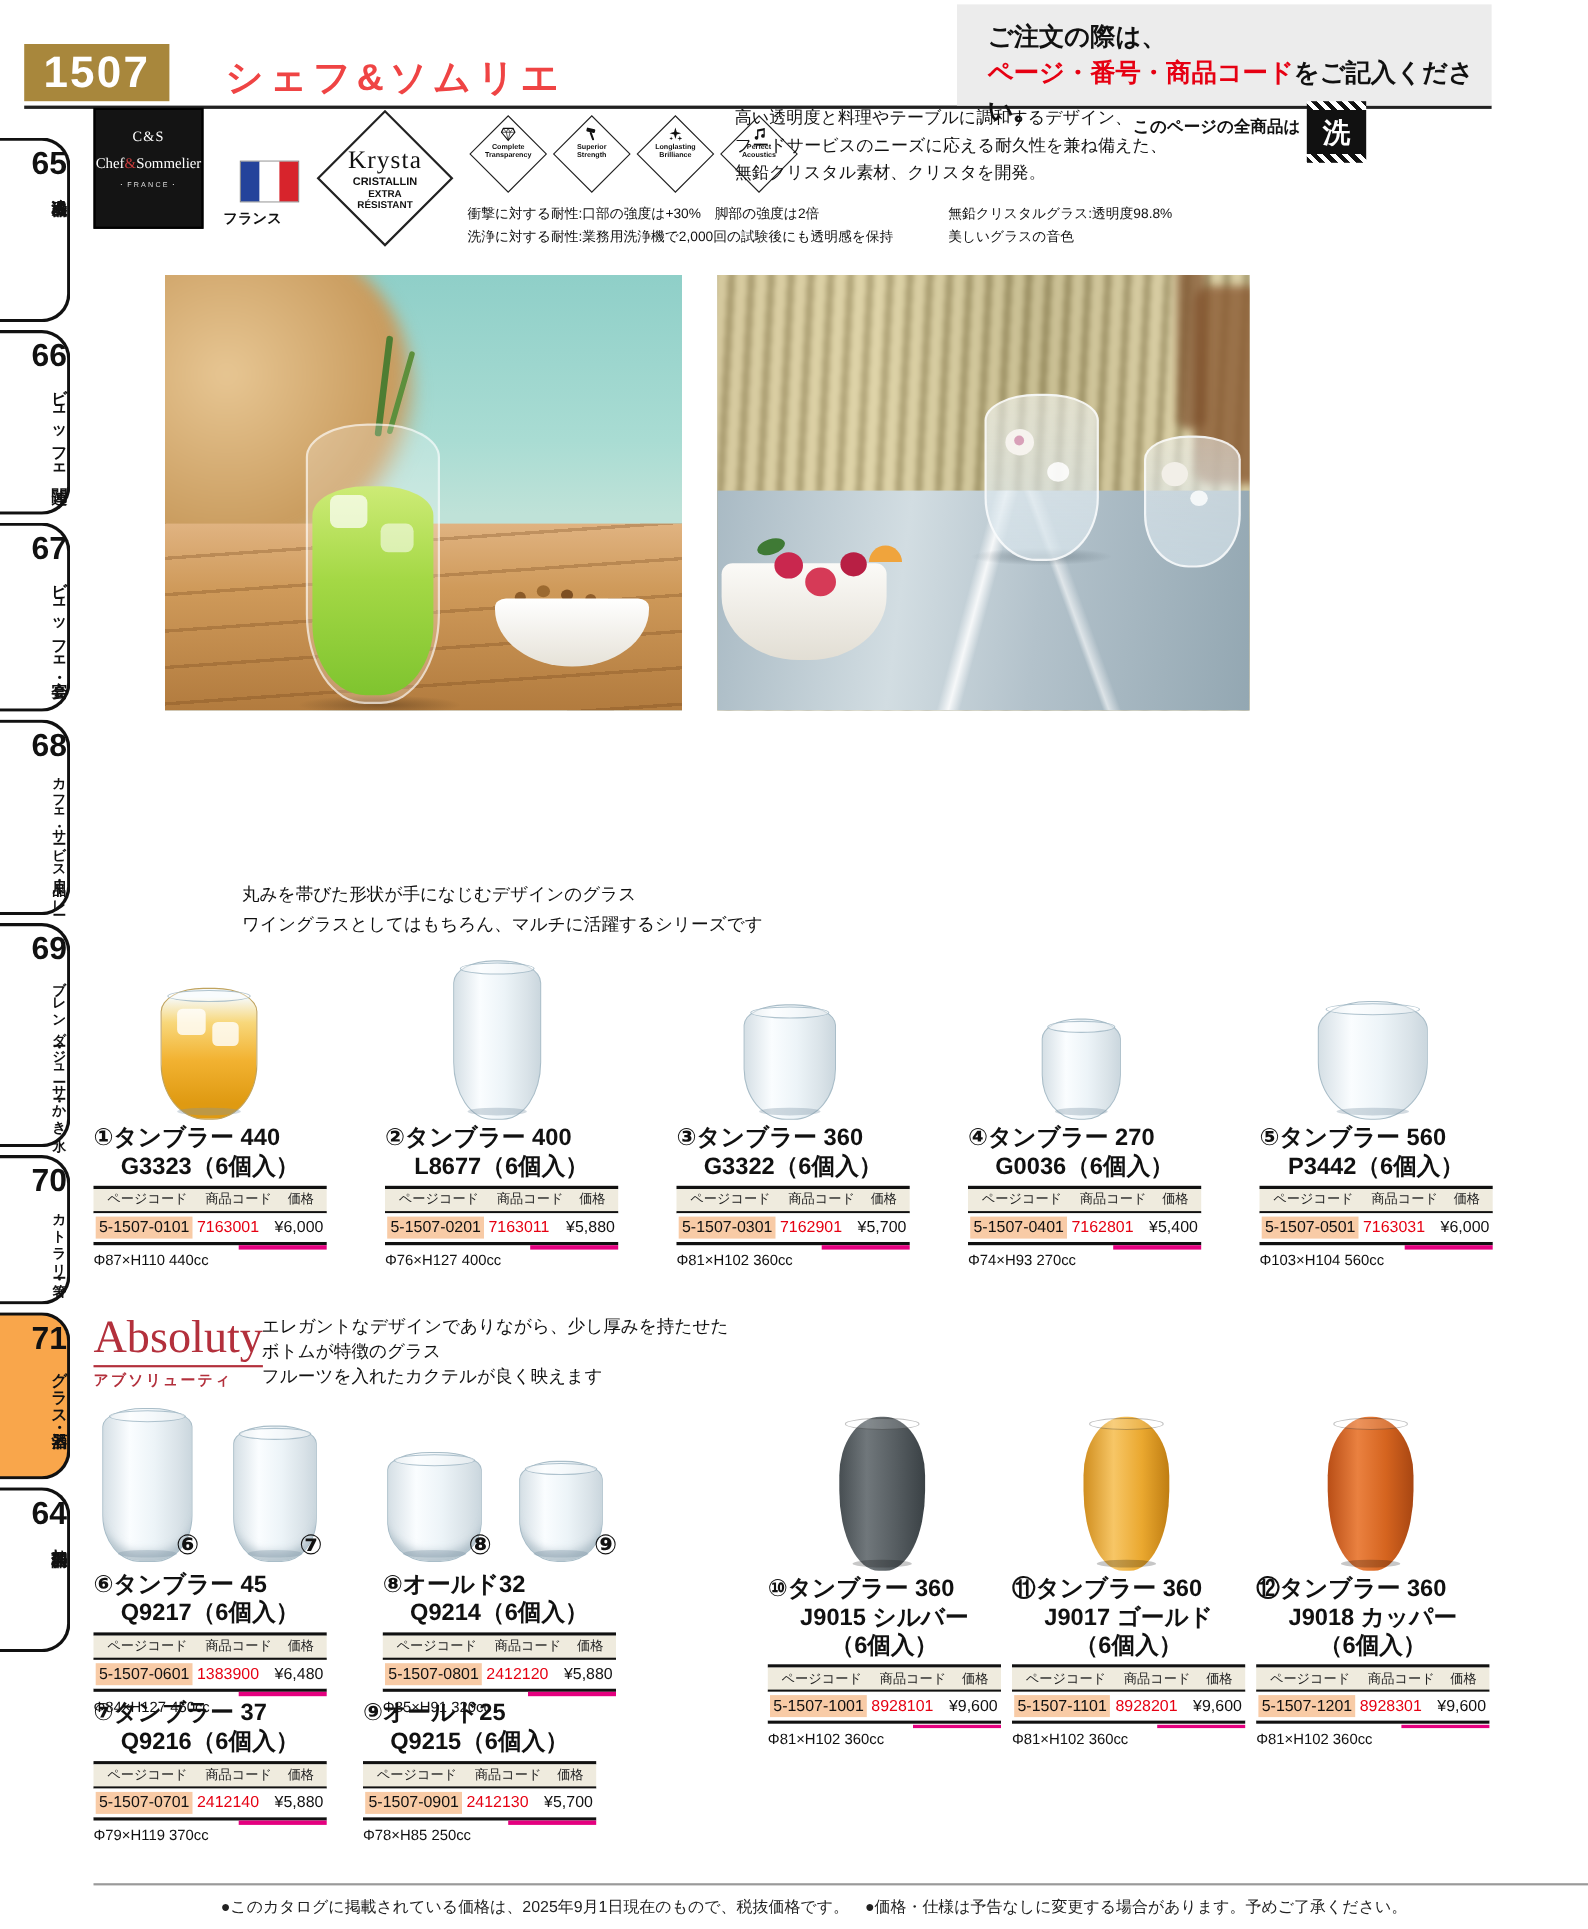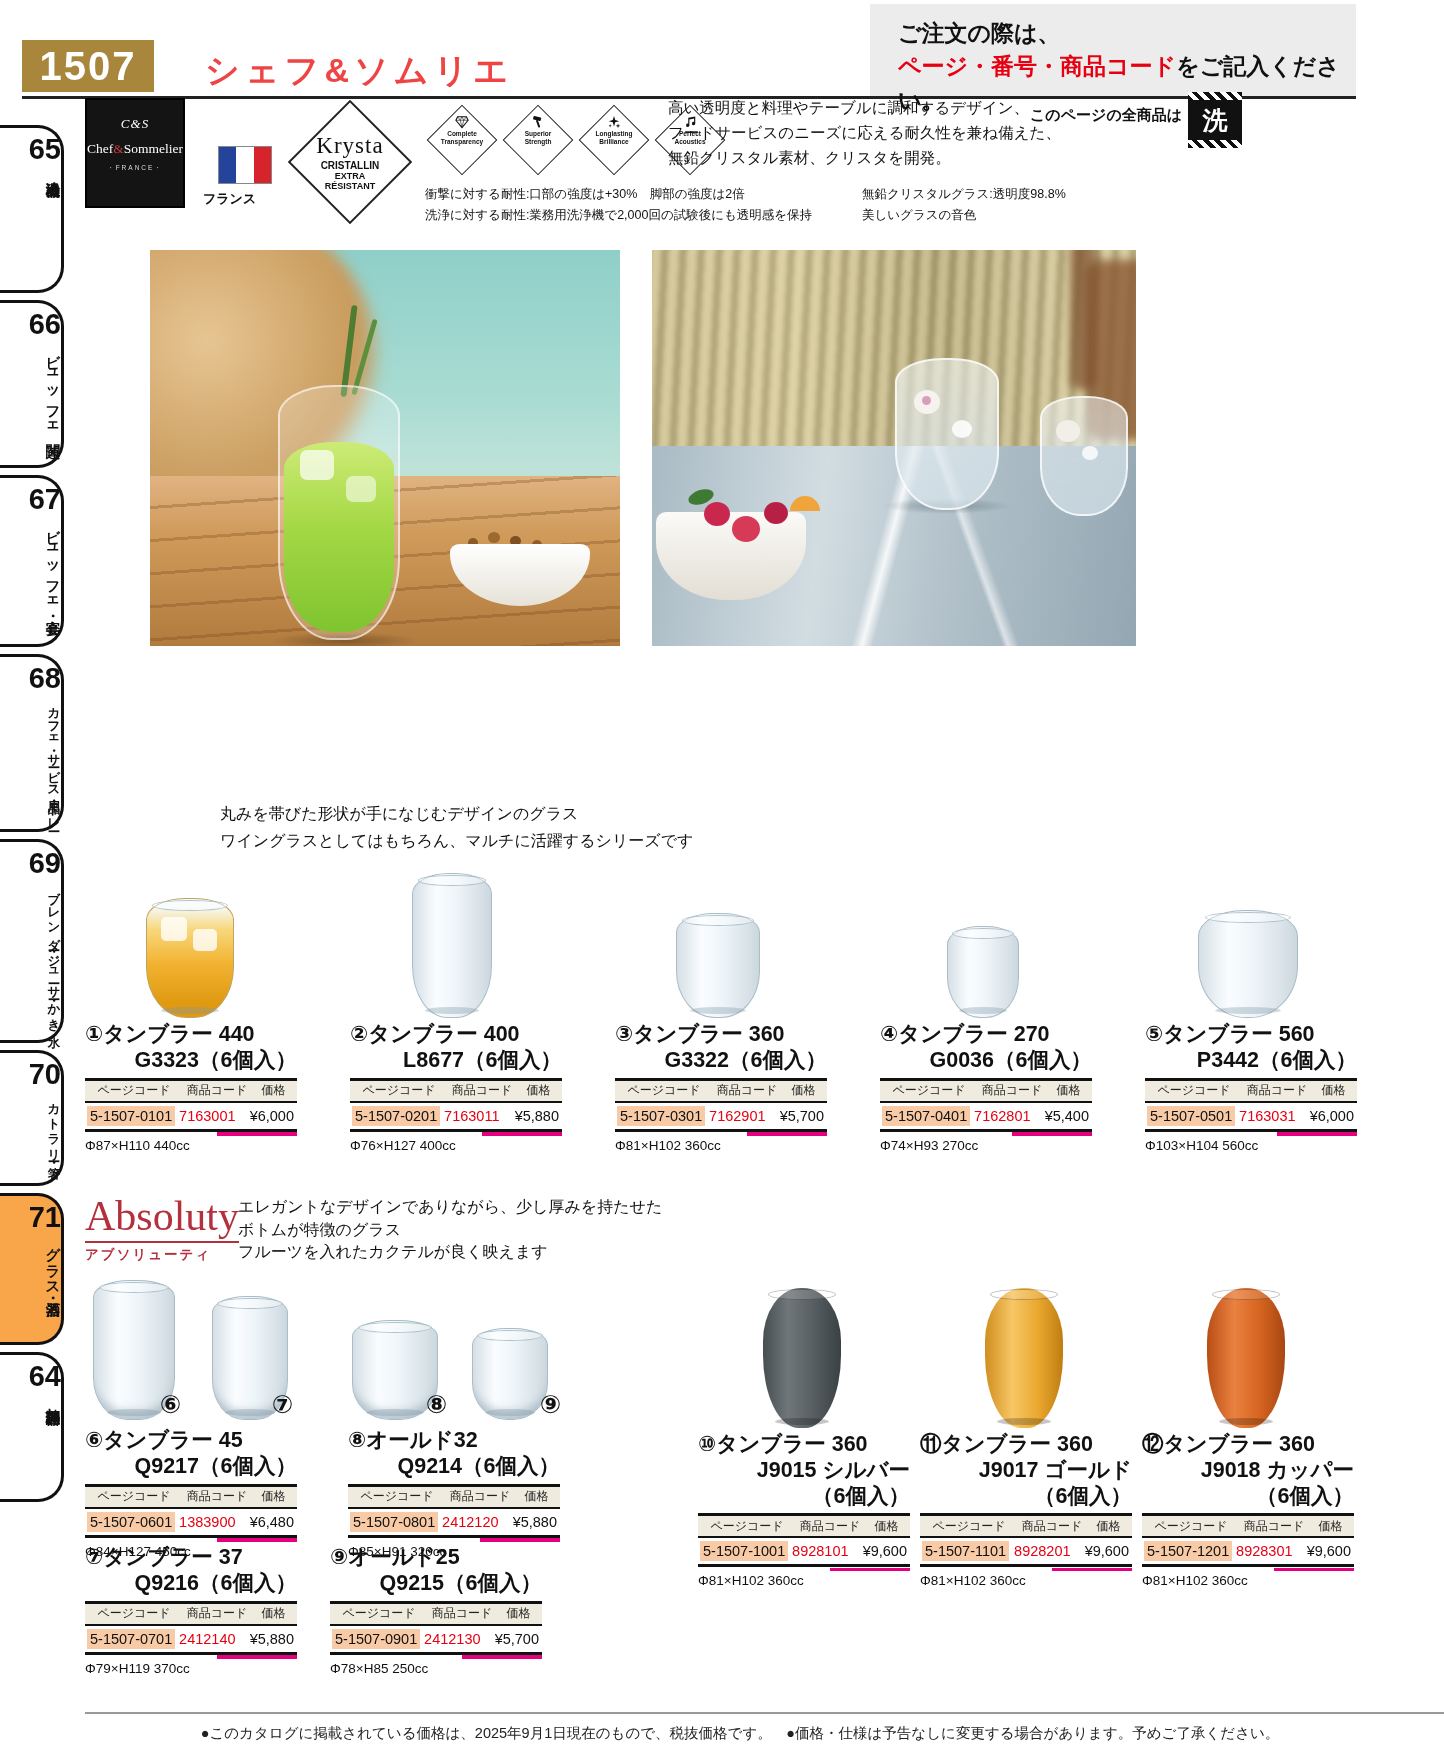--- a/index.html
+++ b/index.html
@@ -14,21 +14,21 @@
   .pagenum-badge{left:22px;top:40px;width:132px;height:52px;background:#A8873C;color:#fff;
     font-size:40px;font-weight:bold;display:flex;align-items:center;justify-content:center;letter-spacing:2px}
   .page-title{left:205px;top:48px;color:#ef4444;font-size:34px;font-weight:bold;letter-spacing:5px}
   .header-rule{left:22px;top:96px;width:1334px;height:3px;background:#222}
   .order-note{left:870px;top:4px;width:486px;height:92px;background:#ECECEC;padding:13px 0 0 28px;
     font-size:23px;font-weight:bold;line-height:1.45}
 
   
   .logo-box{left:85px;top:98px;width:100px;height:110px;background:#141414;border:2px solid #000;
     color:#fff;text-align:center;padding-top:16px}
-  .logo-mark{font-size:13px;font-style:italic;letter-spacing:1px}
+  .logo-mark{font-size:13px;letter-spacing:1px}
   .logo-name{font-size:13.5px;margin-top:9px}
   .red-amp{color:#C93B3B}
   .logo-sub{font-size:6.5px;letter-spacing:2px;margin-top:7px;color:#ddd}
   .flag{left:218px;top:146px;width:54px;height:38px;display:flex;border:1px solid #888}
   .fb{flex:1;background:#24439B}.fw{flex:1;background:#fff}.fr{flex:1;background:#D7242C}
   .flag-label{left:203px;top:190px;width:84px;text-align:left;font-size:13px;font-weight:bold}
   .krysta{left:282px;top:94px;width:136px;height:136px}
   .kd{position:absolute;left:24px;top:24px;width:88px;height:88px;border:2px solid #222;transform:rotate(45deg)}
   .ktext{position:absolute;inset:0;display:flex;flex-direction:column;align-items:center;justify-content:center;text-align:center}
   .kname{font-size:23px;letter-spacing:1px}
@@ -53,21 +53,21 @@
   
   .sname{font-size:44px;color:#B3303C;border-bottom:2.5px solid #B3303C;padding-bottom:1px;display:inline-block}
   .sname2{font-size:42px}
   .skana{color:#B3303C;font-size:13.5px;letter-spacing:2px;margin-top:3px;font-weight:bold}
   .sdesc{font-size:16px;line-height:1.7}
   .sdesc3{font-size:16px;line-height:1.42}
 
   
   .card{position:absolute;width:212px}
   .pname{font-size:21.5px;font-weight:bold;line-height:1.2;white-space:nowrap}
-  .pname2{text-align:right;font-size:21.5px;font-weight:bold;line-height:1.2}
+  .pname2{text-align:center;font-size:21.5px;font-weight:bold;line-height:1.2}
   .ptable{position:relative;width:212px;border-top:3px solid #111;border-bottom:3px solid #111;margin-top:4px}
   .hrow{display:flex;background:#EFEBDE;border-bottom:2px solid #111;height:22px;align-items:center;font-size:12px;color:#222}
   .hrow span{text-align:center}
   .drow{display:flex;height:26px;align-items:center;font-size:14.5px;background:#fff}
   .c1{width:96px;padding-left:2px}
   .c2{width:72px}
   .c3{flex:1;text-align:right;padding-right:3px}
   .pc{background:#F8CBA6;display:inline-block;padding:2px 3px;font-weight:500}
   .ic{color:#E60012}
   .pr{font-weight:500}

